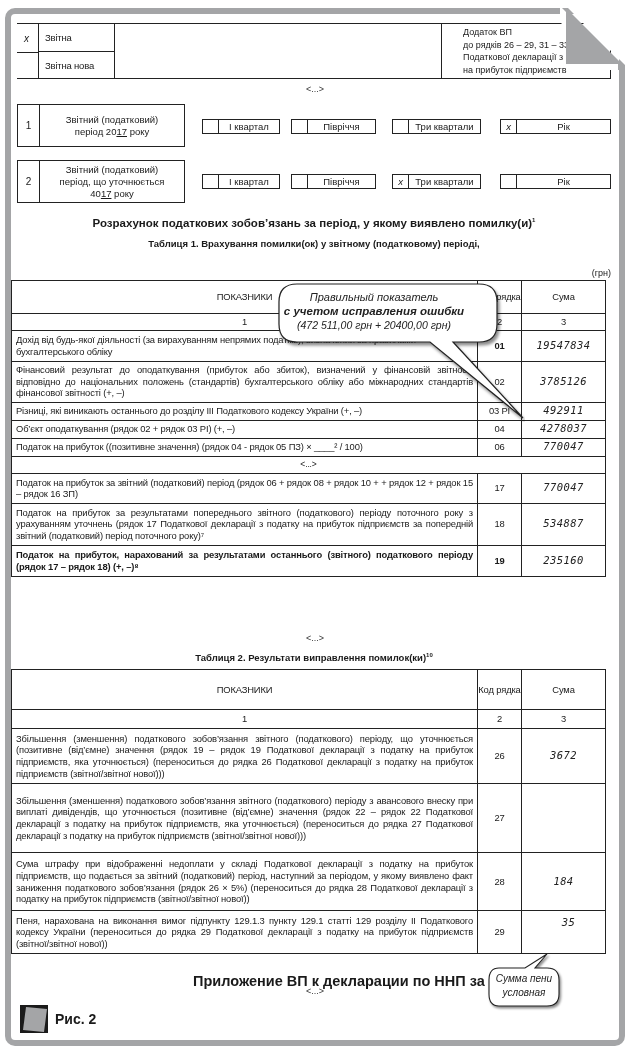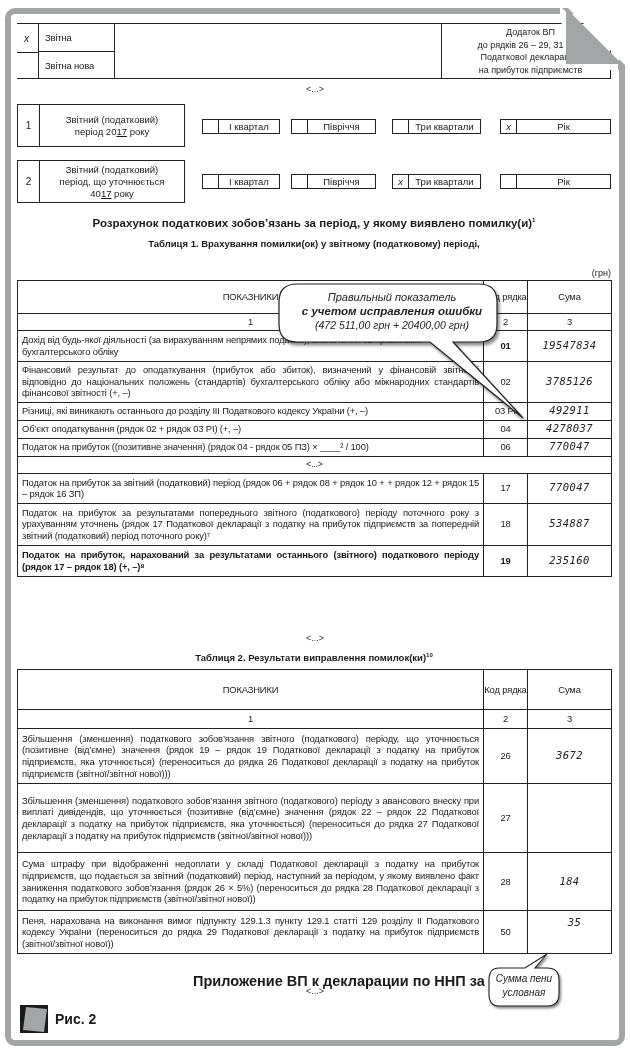--- a/index.html
+++ b/index.html
@@ -17,39 +17,39 @@
   .abs { position: absolute; }
   .t { font-size: 9.5px; line-height: 11.5px; letter-spacing: -0.2px; }
 
   
   .hdr { position: absolute; left: 17px; top: 23px; width: 594px; height: 56px; border-top: 1px solid #222; border-bottom: 1px solid #222; }
   .hdr .cx { position: absolute; left: 0; top: 0; width: 22px; height: 100%; border-right: 1px solid #222; }
   .hdr .lbl { position: absolute; left: 22px; width: 76px; border-right: 1px solid #222; padding-left: 6px; display: flex; align-items: center; }
   .hdr .r1 { top: 0; height: 28px; border-bottom: 1px solid #222; }
   .hdr .r2 { top: 28px; height: 27px; }
   .hdr .xmark { position: absolute; left: 7px; top: 9px; font-style: italic; font-size: 10px; }
-  .hdr .right { position: absolute; left: 424px; top: 0; width: 170px; height: 100%; border-left: 1px solid #222; border-right: 1px solid #222; padding-left: 9px; padding-top: 2px; text-align: center; }
+  .hdr .right { position: absolute; left: 424px; top: 0; width: 170px; height: 100%; border-left: 1px solid #222; border-right: 1px solid #222; padding-left: 21px; padding-top: 2px; }
   .hdr .right div { font-size: 9px; line-height: 12.5px; white-space: nowrap; }
 
   .ellipsis { position: absolute; font-size: 9px; color: #333; width: 30px; text-align: center; }
 
   
   .pbox { position: absolute; left: 17px; width: 168px; border: 1px solid #222; }
   .pbox .num { position: absolute; left: 0; top: 0; width: 22px; height: 100%; border-right: 1px solid #222; display: flex; align-items: center; justify-content: center; font-size: 10px; }
   .pbox .txt { position: absolute; left: 22px; right: 0; top: 0; height: 100%; display: flex; flex-direction: column; align-items: center; justify-content: center; font-size: 9.5px; line-height: 12px; text-align: center; }
   .u { text-decoration: underline; }
   .chk { position: absolute; height: 15px; border: 1px solid #222; display: flex; font-size: 9.5px; }
   .chk .sq { width: 16px; border-right: 1px solid #222; display: flex; align-items: center; justify-content: center; font-style: italic; }
   .chk .cl { flex: 1; display: flex; align-items: center; justify-content: center; }
 
   .h1 { position: absolute; left: 17px; width: 594px; text-align: center; font-weight: bold; font-size: 11.5px; }
   .h2 { position: absolute; left: 17px; width: 594px; text-align: center; font-weight: bold; font-size: 9.5px; line-height: 13px; }
   sup { font-size: 6px; vertical-align: super; line-height: 0; }
 
-  table.grid { position: absolute; left: 17px; width: 594px; border-collapse: collapse; table-layout: fixed; }
+  table.grid { position: absolute; left: 11px; width: 594px; border-collapse: collapse; table-layout: fixed; }
   table.grid td { border: 1px solid #222; font-size: 9.4px; line-height: 11.6px; vertical-align: middle; padding: 2px 4px; letter-spacing: -0.15px; }
   table.grid td.c { text-align: center; padding: 2px 0; }
   table.grid td.just { text-align: justify; }
   table.grid td.hand { text-align: center; font-family: "DejaVu Sans Mono", monospace; font-style: italic; font-size: 10.5px; letter-spacing: 0.4px; color: #222; }
   table.grid td.b { font-weight: bold; }
 
   .callout { position: absolute; z-index: 4; }
   .callout-text { position: absolute; z-index: 6; text-align: center; color: #222; }
   .cap { position: absolute; font-weight: bold; }
 </style>
@@ -236,37 +236,37 @@
     <td class="c">27</td>
     <td class="hand"></td>
   </tr>
   <tr style="height:58px;">
     <td class="just">Сума штрафу при відображенні недоплати у складі Податкової декларації з податку на прибуток підприємств, що подається за звітний (податковий) період, наступний за періодом, у якому виявлено факт заниження податкового зобов’язання (рядок 26 × 5%) (переноситься до рядка 28 Податкової декларації з податку на прибуток підприємств (звітної/звітної нової))</td>
     <td class="c">28</td>
     <td class="hand">184</td>
   </tr>
   <tr style="height:43px;">
     <td class="just">Пеня, нарахована на виконання вимог підпункту 129.1.3 пункту 129.1 статті 129 розділу II Податкового кодексу України (переноситься до рядка 29 Податкової декларації з податку на прибуток підприємств (звітної/звітної нової))</td>
-    <td class="c">50</td>
+    <td class="c">29</td>
     <td class="hand" style="vertical-align:top;padding-top:6px;padding-left:14px;">35</td>
   </tr>
 </tbody>
   </table>
 
 <div class="ellipsis" style="left:300px;top:986px;">&lt;...&gt;</div>
 
 <svg class="callout" style="left:275px;top:282px;" width="250" height="140" viewBox="0 0 250 140">
   <defs>
     <filter id="sh1" x="-10%" y="-10%" width="130%" height="140%">
       <feDropShadow dx="2" dy="3" stdDeviation="1.5" flood-color="#000" flood-opacity="0.45"></feDropShadow>
     </filter>
   </defs>
   <path d="M22,2 H204 Q222,2 222,20 V42 Q222,60 204,60 H178 L248,136 L155,60 H22 Q4,60 4,42 V20 Q4,2 22,2 Z" fill="#ffffff" stroke="#222" stroke-width="1.2" filter="url(#sh1)"></path>
 </svg>
-<div class="callout-text" style="left:286px;top:290px;width:212px;">
+<div class="callout-text" style="left:268px;top:290px;width:212px;">
   <div style="font-style:italic;font-size:11px;line-height:14px;">Правильный показатель</div>
   <div style="font-style:italic;font-weight:bold;font-size:11.5px;line-height:14px;">с учетом исправления ошибки</div>
   <div style="font-style:italic;font-size:10.5px;line-height:14px;">(472 511,00 грн + 20400,00 грн)</div>
 </div>
 
 <svg class="callout" style="left:485px;top:952px;" width="80" height="60" viewBox="0 0 80 60">
   <defs>
     <filter id="sh2" x="-10%" y="-10%" width="130%" height="140%">
       <feDropShadow dx="1.5" dy="2" stdDeviation="1" flood-color="#000" flood-opacity="0.45"></feDropShadow>
     </filter>

